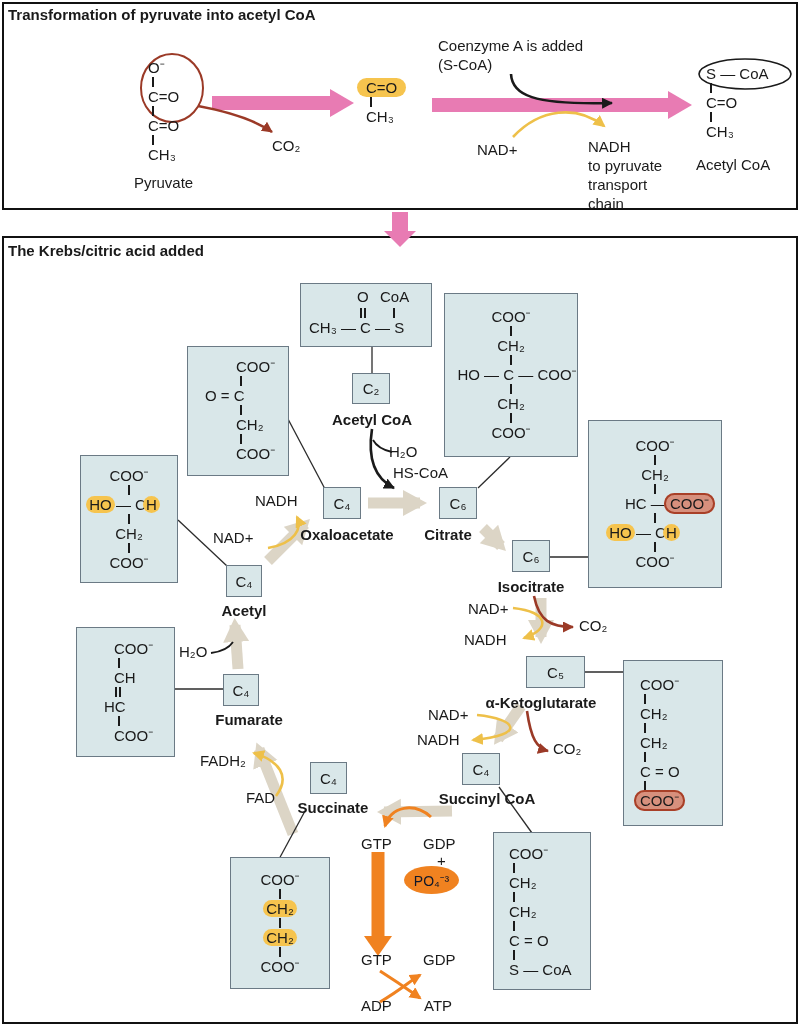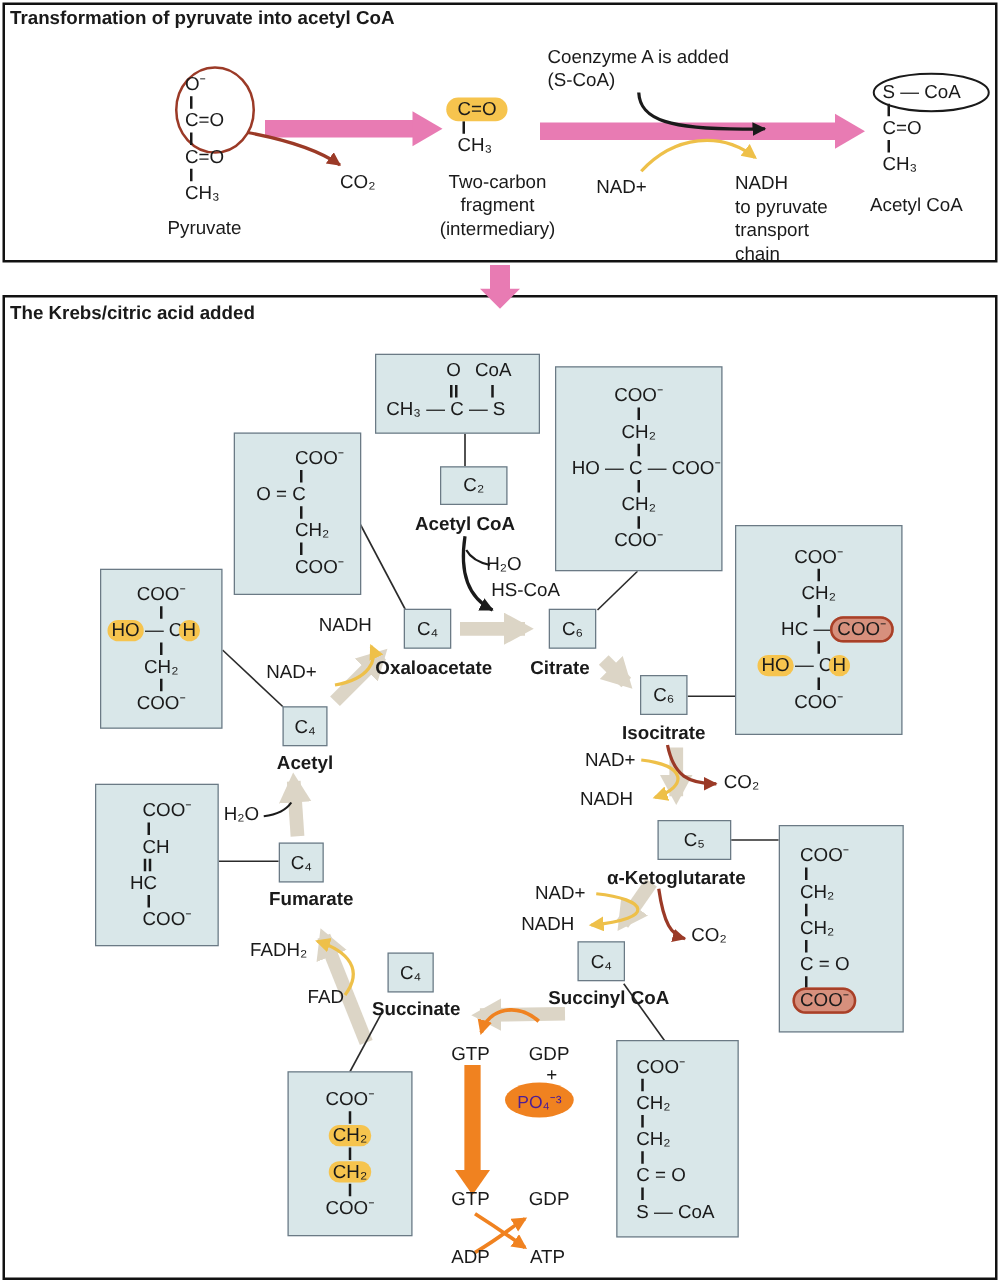--- a/index.html
+++ b/index.html
@@ -27,21 +27,21 @@
   .bond2{width:6px;height:10px;border-left:2px solid var(--ink);border-right:2px solid var(--ink);
          box-sizing:border-box;}
   .struct.left .bond{margin-left:4px;}
   .struct.left .bond2{margin-left:1px;}
   .hl-y{background:var(--highlight_yellow);border-radius:10px;padding:0 3px;margin:0 -3px;}
   .hl-Y{background:var(--highlight_yellow);border-radius:14px;padding:1px 9px;margin:-1px -9px;}
   .hl-r{background:var(--highlight_red_fill);border:2px solid var(--highlight_red_border);
         border-radius:12px;padding:0 4px;margin:0 -6px;}
   .overlay{position:absolute;left:0;top:0;z-index:1;pointer-events:none;}
   .po4{position:absolute;background:var(--orange);border-radius:50%;display:flex;align-items:center;
-       justify-content:center;font-size:14px;color:#4c1d95;z-index:3;}
+       justify-content:center;font-size:14px;color:#0f172a;z-index:3;}
   .abox{position:absolute;font-size:15px;z-index:3;}
   .abox .atom{position:absolute;white-space:nowrap;}
   .abox .bond,.abox .bond2{position:absolute;}
 </style>
 </head>
 <body>
 
 <div class="canvas">
 
   <div class="panel" style="left:2px;top:2px;width:792px;height:204px;"></div>
@@ -149,25 +149,20 @@
       <div class="sline">CH₃</div>
     </div>
   <div class="lbl" style="left:134px;top:174px;">Pyruvate</div>
   <div class="lbl" style="left:272px;top:137px;">CO₂</div>
 
   <div class="struct sabs left" style="left:366px;top:78px;">
       <div class="sline"><span class="hl-Y">C=O</span></div>
       <div class="bond"></div>
       <div class="sline">CH₃</div>
     </div>
-  <div class="lbl c mlines" style="left:340px;top:136px;width:116px;">
-      <div>Two-carbon</div>
-      <div>fragment</div>
-      <div>(intermediary)</div>
-    </div>
 
   <div class="lbl mlines" style="left:438px;top:36px;">
       <div>Coenzyme A is added</div>
       <div>(S-CoA)</div>
     </div>
   <div class="lbl" style="left:477px;top:141px;">NAD+</div>
   <div class="lbl mlines" style="left:588px;top:137px;">
       <div>NADH</div>
       <div>to pyruvate</div>
       <div>transport</div>
@@ -283,21 +278,21 @@
         <div class="sline">CH₂</div>
         <div class="bond"></div>
         <div class="sline">CH₂</div>
         <div class="bond"></div>
         <div class="sline">C = O</div>
         <div class="bond"></div>
         <div class="sline">S — CoA</div>
       </div>
   </div>
 
-  <div class="cbox" style="left:352px;top:373px;width:54px;height:31px;">C₂</div>
+  <div class="cbox" style="left:352px;top:373px;width:38px;height:31px;">C₂</div>
   <div class="lbl b c" style="left:322px;top:411px;width:100px;">Acetyl CoA</div>
 
   <div class="cbox" style="left:323px;top:487px;width:38px;height:32px;">C₄</div>
   <div class="lbl b c" style="left:292px;top:526px;width:110px;">Oxaloacetate</div>
 
   <div class="cbox" style="left:439px;top:487px;width:38px;height:32px;">C₆</div>
   <div class="lbl b c" style="left:398px;top:526px;width:100px;">Citrate</div>
 
   <div class="cbox" style="left:512px;top:540px;width:38px;height:32px;">C₆</div>
   <div class="lbl b c" style="left:481px;top:578px;width:100px;">Isocitrate</div>

